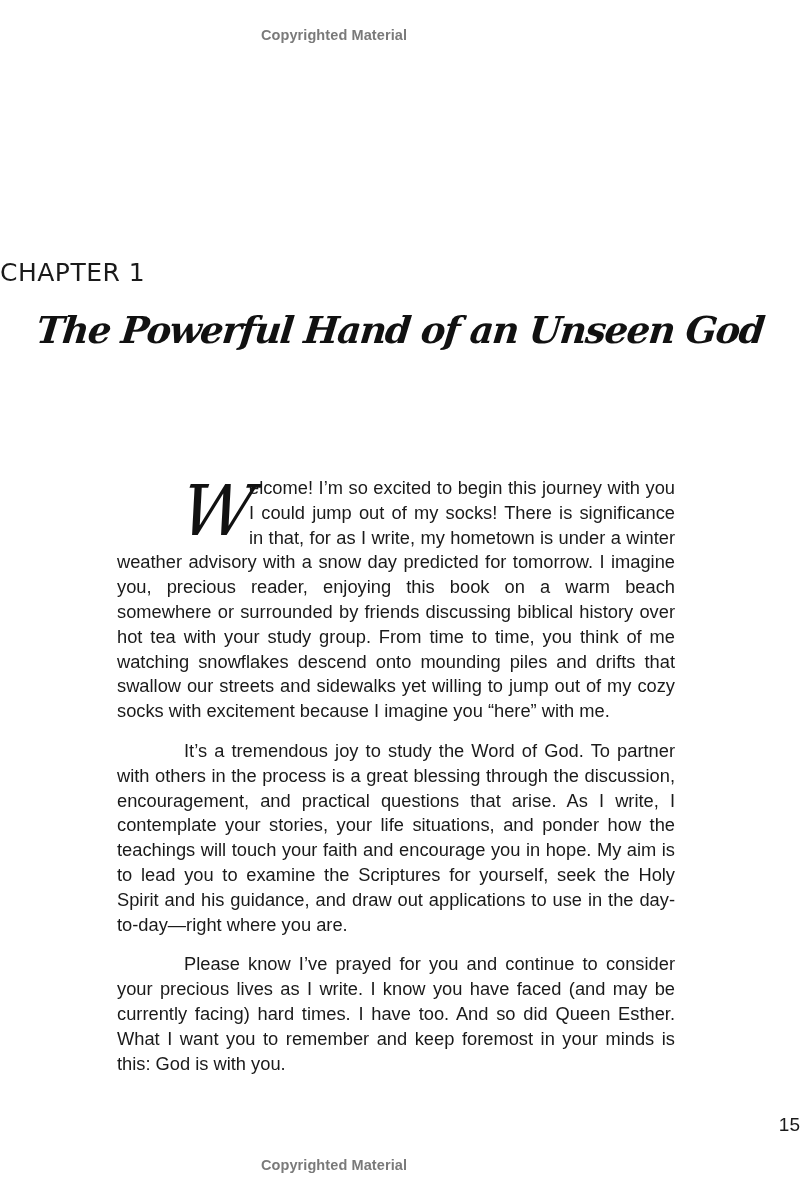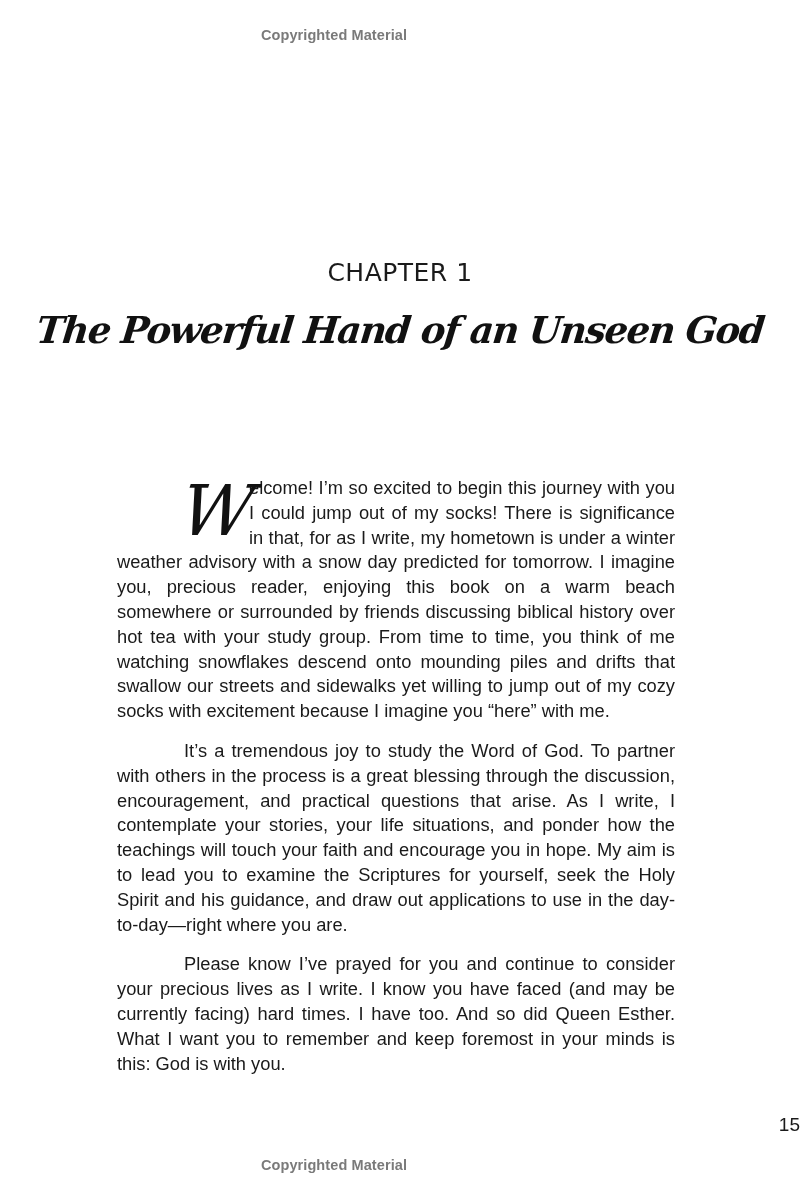--- a/index.html
+++ b/index.html
@@ -5,21 +5,21 @@
   html, body { margin: 0; padding: 0; background: #ffffff; }
   body { width: 800px; height: 1200px; position: relative; overflow: hidden; color: #1a1a1a; }
   .watermark {
     position: absolute; left: 0; width: 668px; text-align: center;
     font-family: "Liberation Sans", sans-serif; font-weight: bold;
     font-size: 14.5px; color: #7a7a7a; letter-spacing: 0.1px;
   }
   .wm-top { top: 27px; }
   .wm-bottom { top: 1157px; }
   .chapter-label {
-    position: absolute; top: 258px; left: 0; width: 800px; text-align: center;
+    position: absolute; top: 258px; left: 0; width: 800px; 
     font-family: "DejaVu Sans", sans-serif; font-weight: normal;
     font-size: 25px; letter-spacing: 0.5px; color: #1a1a1a;
   }
   .chapter-title {
     position: absolute; top: 308px; left: 0; width: 800px; text-align: center;
     font-family: "DejaVu Serif", serif; font-style: italic; font-weight: bold;
     font-size: 37px; letter-spacing: -1.5px; color: #111;
     transform: skewX(-6deg);
   }
   .body-text {

